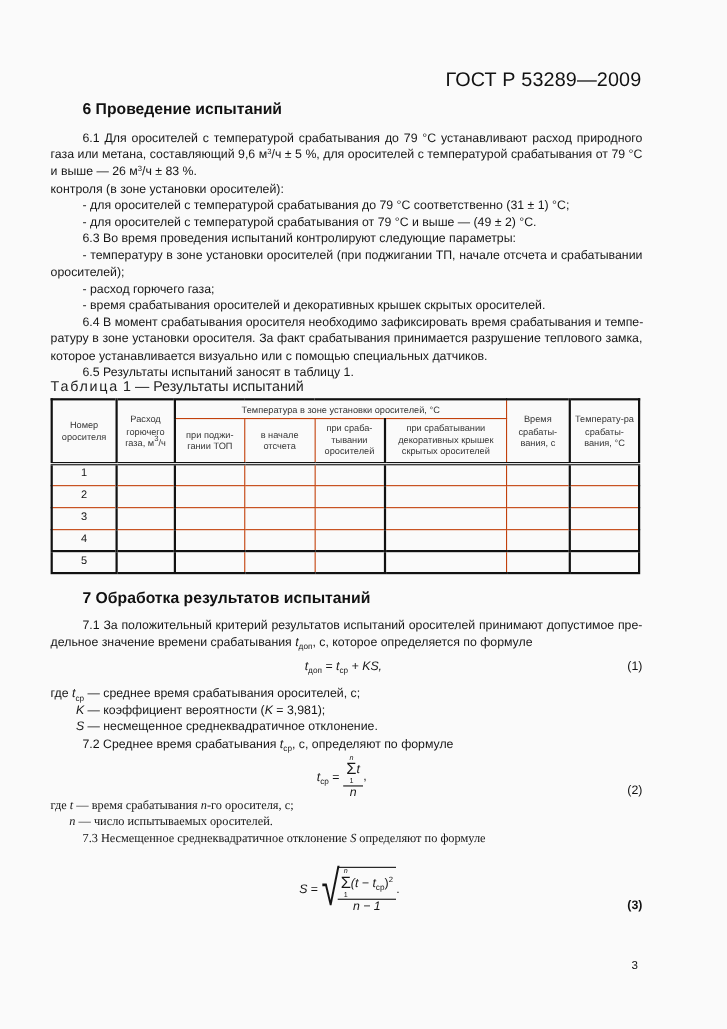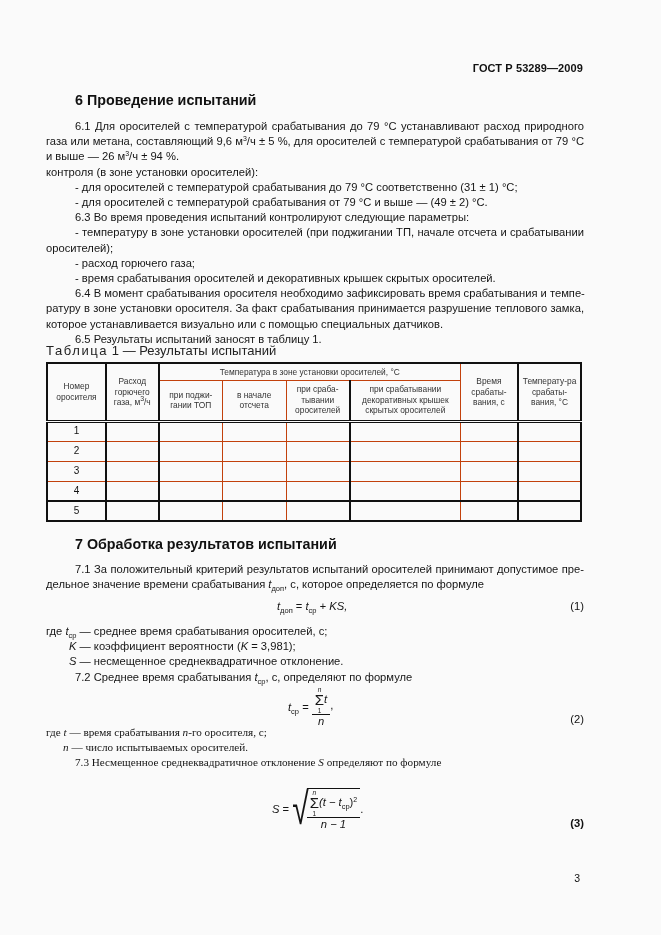--- a/index.html
+++ b/index.html
@@ -1,19 +1,19 @@
 <!DOCTYPE html>
 <html><head>
 <meta charset="utf-8">
 <style>
   * { box-sizing: border-box; margin: 0; padding: 0; }
   html, body { width: 661px; height: 935px; background: #fafafa; overflow: hidden; }
   body { position: relative; font-family: "Liberation Sans", "DejaVu Sans", sans-serif; color: #111; }
   .abs { position: absolute; }
-  .gost { top: 62px; right: 78px; font-size: 11px; font-weight: bold; letter-spacing: 0.1px; }
+  .gost { top: 62px; right: 78px; font-size: 18px; font-weight: normal; letter-spacing: 0.1px; }
   .h2 { font-size: 14.3px; font-weight: bold; }
   .txt { font-size: 11.2px; line-height: 15.2px; color: #151515; white-space: nowrap; }
   .block { left: 46px; width: 538px; }
   .para { display: block; }
   .ind { padding-left: 29px; }
   .just { text-align: justify; text-align-last: justify; }
   sup { font-size: 7px; vertical-align: 4px; line-height: 0; }
   sub { font-size: 7.5px; vertical-align: -3px; line-height: 0; }
   i { font-style: italic; }
   .tcap { left: 46px; top: 343px; font-size: 13px; color: #222; }
@@ -37,21 +37,21 @@
 </head>
 <body>
 
 <div class="abs gost">ГОСТ Р 53289—2009</div>
 
 <div class="abs h2" style="left:75px; top:92px;">6 Проведение испытаний</div>
 
 <div class="abs block txt" style="top:119px;">
   <span class="para ind just">6.1 Для оросителей с температурой срабатывания до 79 °С устанавливают расход природного</span>
   <span class="para just"><span>газа или метана, составляющий 9,6 м</span><sup>3</sup><span>/ч ± 5 %, для оросителей с температурой срабатывания от 79 °С</span></span>
-  <span class="para"><span>и выше — 26 м</span><sup>3</sup><span>/ч ± 94 %.</span></span>
+  <span class="para"><span>и выше — 26 м</span><sup>3</sup><span>/ч ± 83 %.</span></span>
   <span class="para">контроля (в зоне установки оросителей):</span>
   <span class="para ind">- для оросителей с температурой срабатывания до 79 °С соответственно (31 ± 1) °С;</span>
   <span class="para ind">- для оросителей с температурой срабатывания от 79 °С и выше — (49 ± 2) °С.</span>
   <span class="para ind">6.3 Во время проведения испытаний контролируют следующие параметры:</span>
   <span class="para ind just">- температуру в зоне установки оросителей (при поджигании ТП, начале отсчета и срабатывании</span>
   <span class="para">оросителей);</span>
   <span class="para ind">- расход горючего газа;</span>
   <span class="para ind">- время срабатывания оросителей и декоративных крышек скрытых оросителей.</span>
   <span class="para ind just">6.4 В момент срабатывания оросителя необходимо зафиксировать время срабатывания и темпе-</span>
   <span class="para just">ратуру в зоне установки оросителя. За факт срабатывания принимается разрушение теплового замка,</span>

